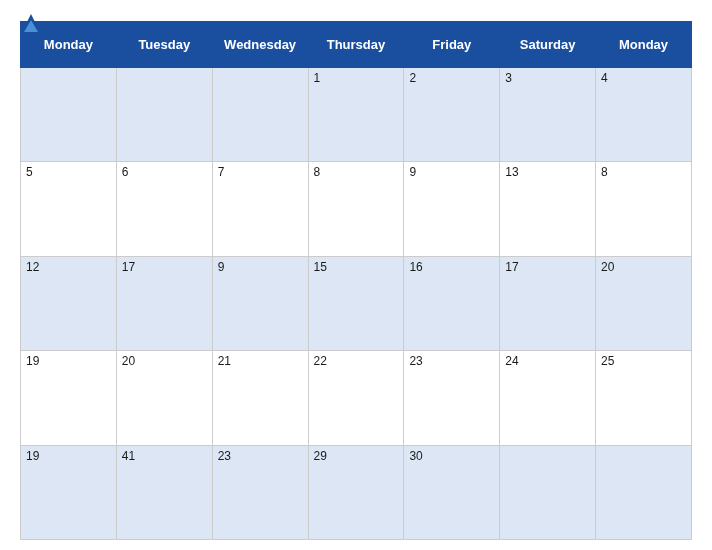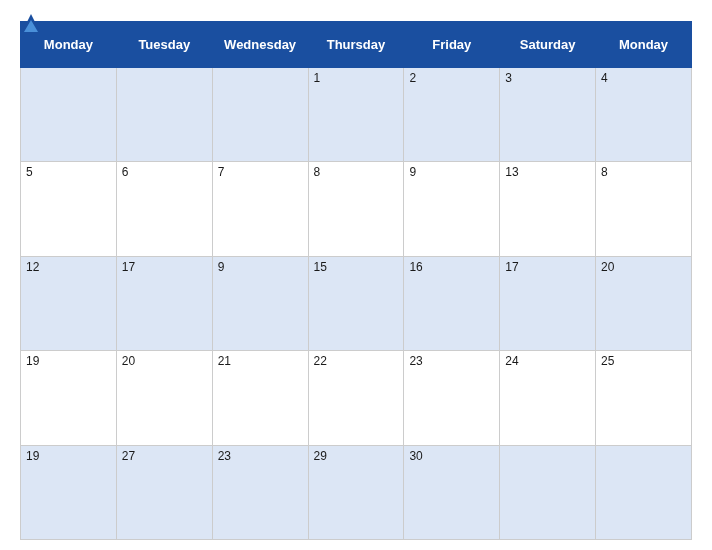--- a/index.html
+++ b/index.html
@@ -173,21 +173,21 @@
         <td><span class="day-num">19</span></td>
         <td><span class="day-num">20</span></td>
         <td><span class="day-num">21</span></td>
         <td><span class="day-num">22</span></td>
         <td><span class="day-num">23</span></td>
         <td><span class="day-num">24</span></td>
         <td><span class="day-num">25</span></td>
       </tr>
       <tr>
         <td><span class="day-num">19</span></td>
-        <td><span class="day-num">27</span></td>
+        <td><span class="day-num">41</span></td>
         <td><span class="day-num">23</span></td>
         <td><span class="day-num">29</span></td>
         <td><span class="day-num">30</span></td>
         <td class="empty"></td>
         <td class="empty"></td>
       </tr>
     </tbody>
 </table>
 
 </body></html>

